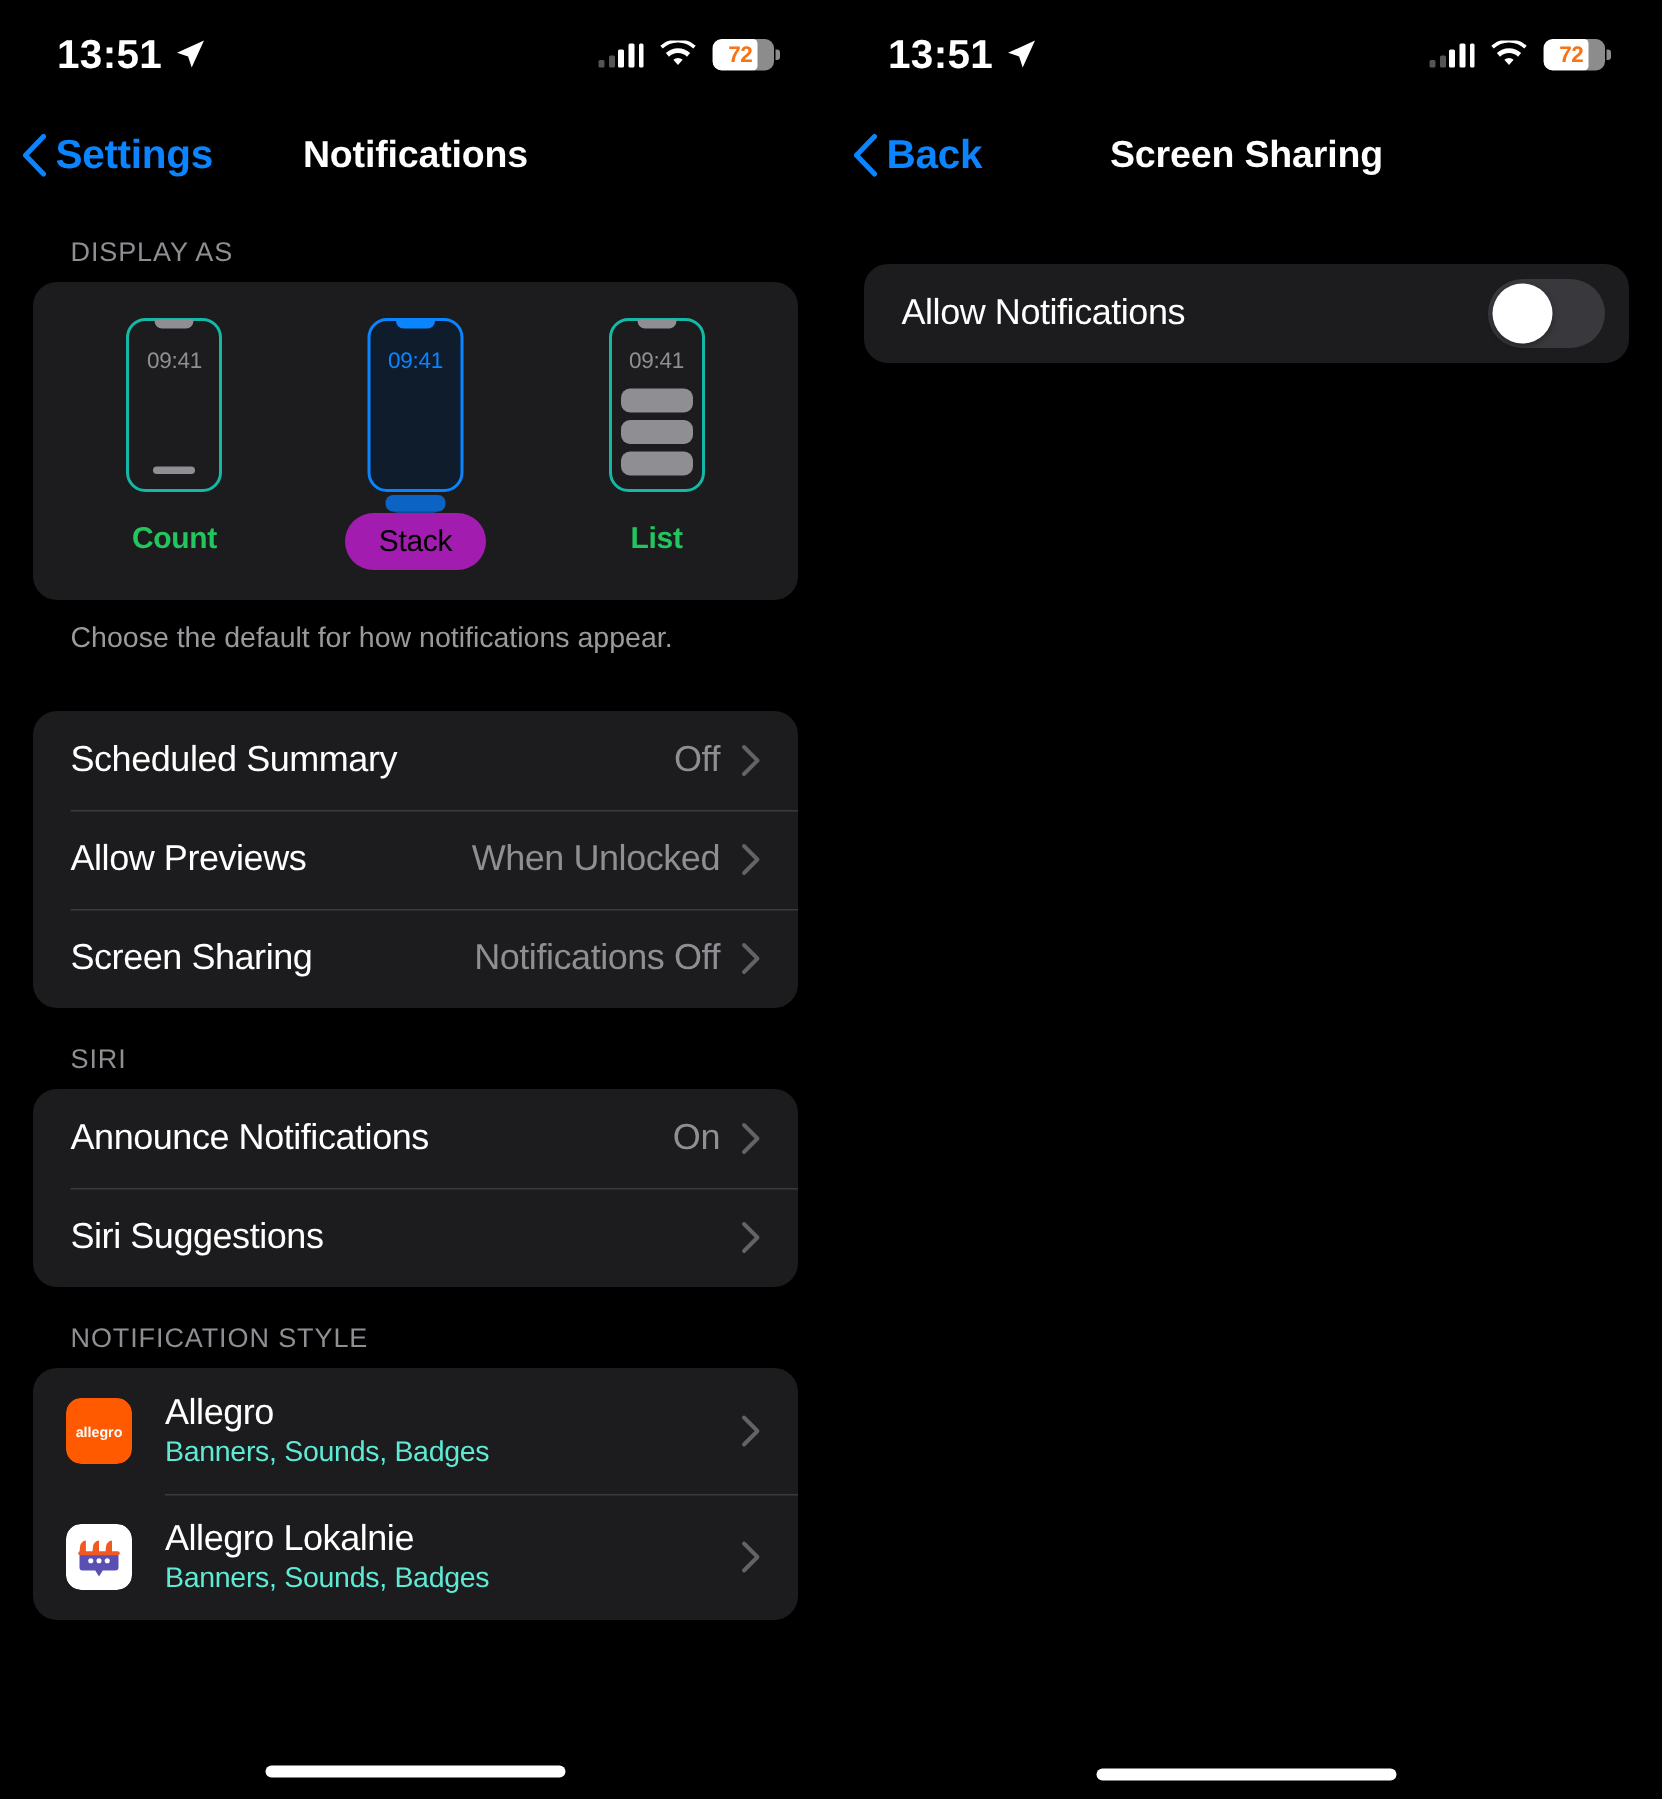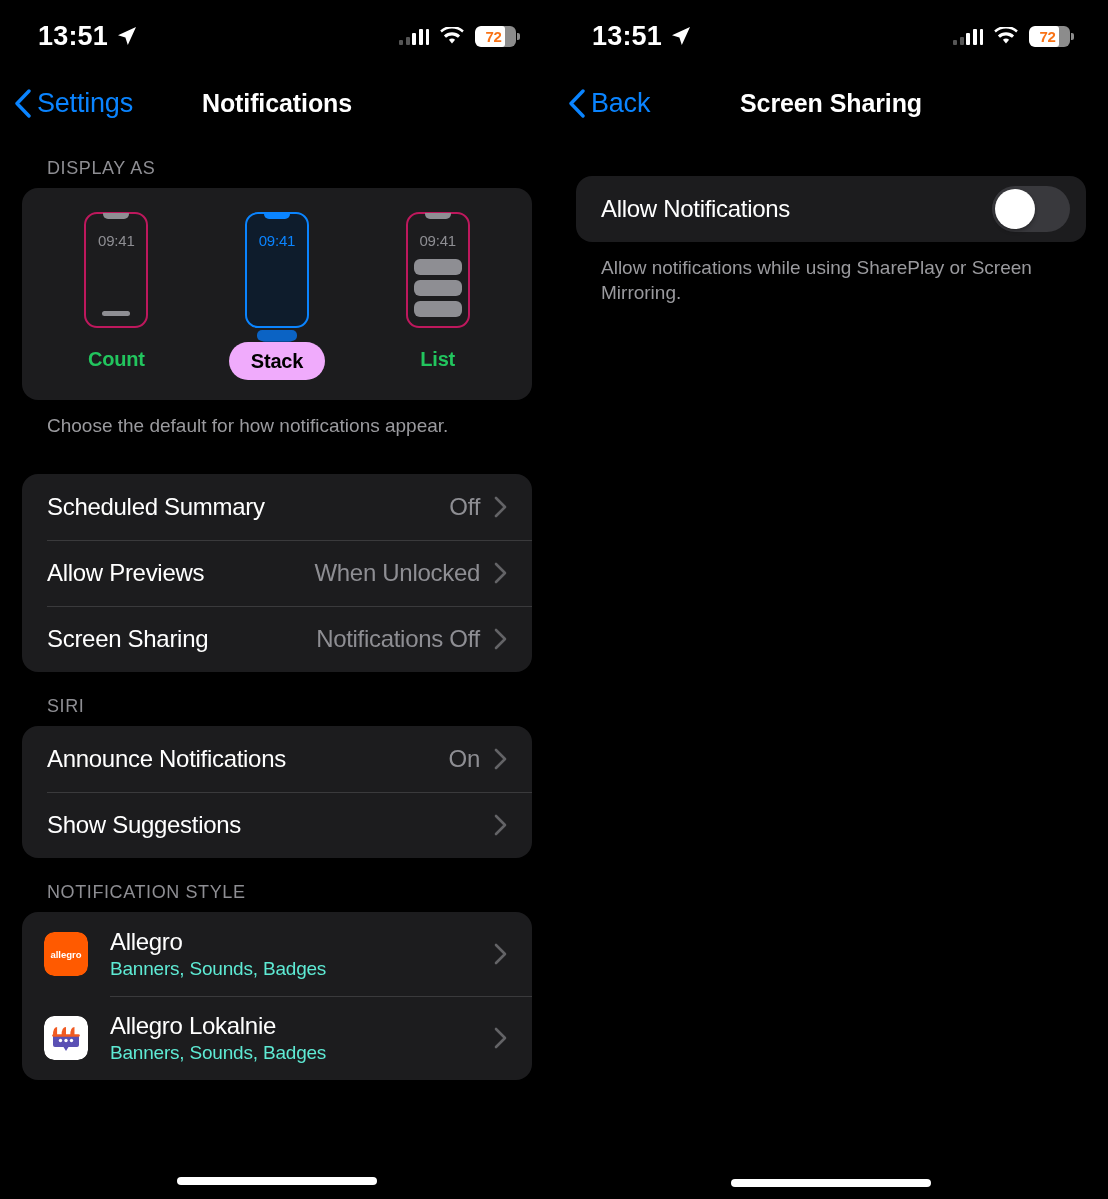--- a/index.html
+++ b/index.html
@@ -46,21 +46,21 @@
     background:#8c8c8c; border-radius:0 2px 2px 0;
   }
 
   
   .navbar{ height:62px; position:relative; display:flex; align-items:center; }
   .nav-back{
     display:flex; align-items:center; gap:6px; padding-left:14px;
     color:#0A84FF; cursor:pointer;
   }
   .chev-back{ width:17px; height:29px; flex:none; }
-  .nav-back-label{ font-size:27px; font-weight:400; letter-spacing:-0.2px; }
+  .nav-back-label{ font-size:27px; font-weight:700; letter-spacing:-0.2px; }
   .nav-title{
     position:absolute; left:0; right:0; text-align:center;
     font-size:25px; font-weight:700; color:#fff; pointer-events:none; letter-spacing:-0.1px;
   }
   .screen.right .nav-title{ text-align:center; }
 
   
   .content{ padding:0 22px; }
   .group-header{
     color:#8e8e93; font-size:18px; letter-spacing:0.6px;
@@ -69,21 +69,21 @@
   .card{ background:#1c1c1e; border-radius:16px; overflow:hidden; }
   .footnote{
     color:#9a9a9e; font-size:19px; line-height:1.32;
     padding:13px 25px 0 25px;
   }
 
   
   .displayas{ padding:24px 14px 20px 14px; display:flex; }
   .da-option{ flex:1; display:flex; flex-direction:column; align-items:center; cursor:pointer; }
   .phone{
-    width:64px; height:116px; border-radius:13px; border:2px solid #be185d;
+    width:64px; height:116px; border-radius:13px; border:2px solid #14b8a6;
     position:relative; display:flex; flex-direction:column; align-items:center;
     background:transparent;
   }
   .phone .notch{
     position:absolute; top:-1px; left:50%; transform:translateX(-50%);
     width:26px; height:6px; background:#8e8e93; border-radius:0 0 5px 5px;
   }
   .phone .ptime{
     margin-top:18px; font-size:15px; color:#8e8e93; font-weight:400; letter-spacing:-0.2px;
   }
@@ -108,21 +108,21 @@
     border-radius:4px; background:#094a92; z-index:1;
   }
   .list-bars{ position:absolute; bottom:9px; left:6px; right:6px; display:flex; flex-direction:column; gap:5px; }
   .list-bars span{ display:block; height:16px; border-radius:6px; background:#8e8e93; }
 
   .da-label{
     margin-top:14px; font-size:20px; color:#22c55e; letter-spacing:-0.2px;
     padding:7px 0; line-height:1;font-weight:bold;
   }
   .da-label.pill{
-    background:#f0abfc; color:#000; border-radius:999px; padding:9px 22px; font-weight:700;
+    background:#a21caf; color:#000; border-radius:999px; padding:9px 22px; font-weight:400;
   }
 
   
   .row{
     display:flex; align-items:center; min-height:66px;
     padding:0 25px; position:relative; cursor:pointer;
   }
   .row + .row::before{
     content:""; position:absolute; top:0; left:25px; right:0; height:1px; background:#3a3a3c;
   }
@@ -298,21 +298,21 @@
         <div class="row">
           <span class="row-label">Announce Notifications</span>
           <span class="row-right">
             <span class="row-value">On</span>
             <svg class="chev" viewBox="0 0 13 22">
               <path d="M2 2 L11 11 L2 20" stroke="#636366" stroke-width="2.6" fill="none" stroke-linecap="round" stroke-linejoin="round"></path>
             </svg>
           </span>
         </div>
         <div class="row">
-          <span class="row-label">Show Suggestions</span>
+          <span class="row-label">Siri Suggestions</span>
           <span class="row-right">
             <span class="row-value"></span>
             <svg class="chev" viewBox="0 0 13 22">
               <path d="M2 2 L11 11 L2 20" stroke="#636366" stroke-width="2.6" fill="none" stroke-linecap="round" stroke-linejoin="round"></path>
             </svg>
           </span>
         </div>
       </div>
 
       <div class="group-header">NOTIFICATION STYLE</div>
@@ -411,19 +411,18 @@
 
     <div class="content" style="padding-top:42px">
       <div class="card">
         <div class="toggle-row">
           <span class="row-label">Allow Notifications</span>
           <span class="toggle">
             <span class="knob"></span>
           </span>
         </div>
       </div>
-      <div class="footnote">Allow notifications while using SharePlay or Screen Mirroring.</div>
     </div>
 
     <div class="home-ind"></div>
   </div>
 
 </div>
 
 </body></html>

